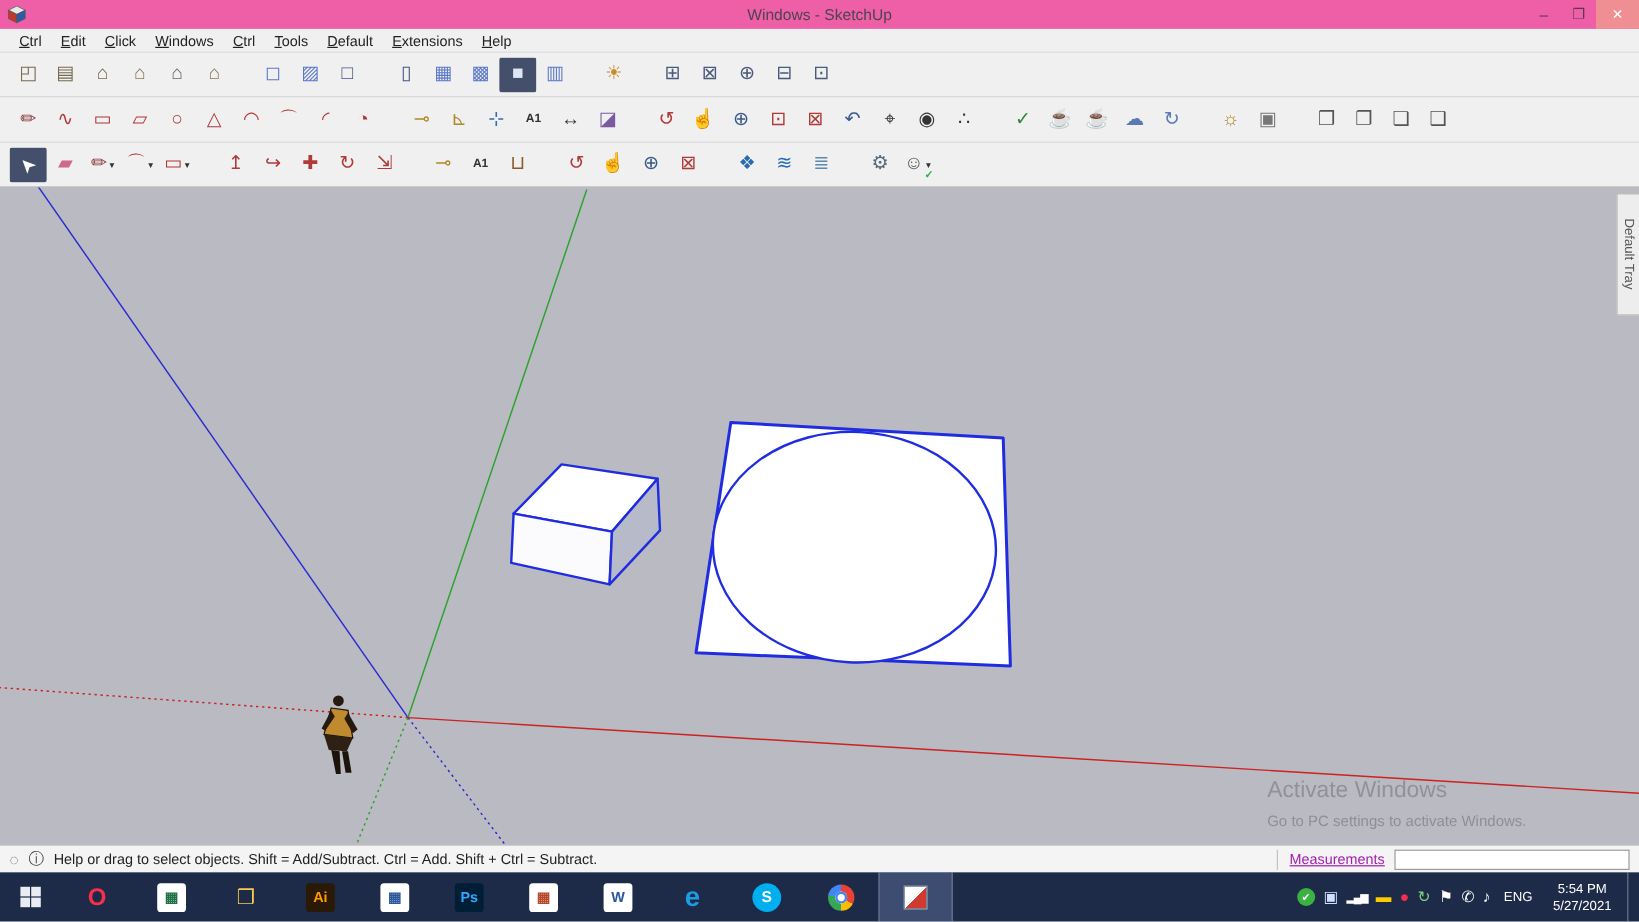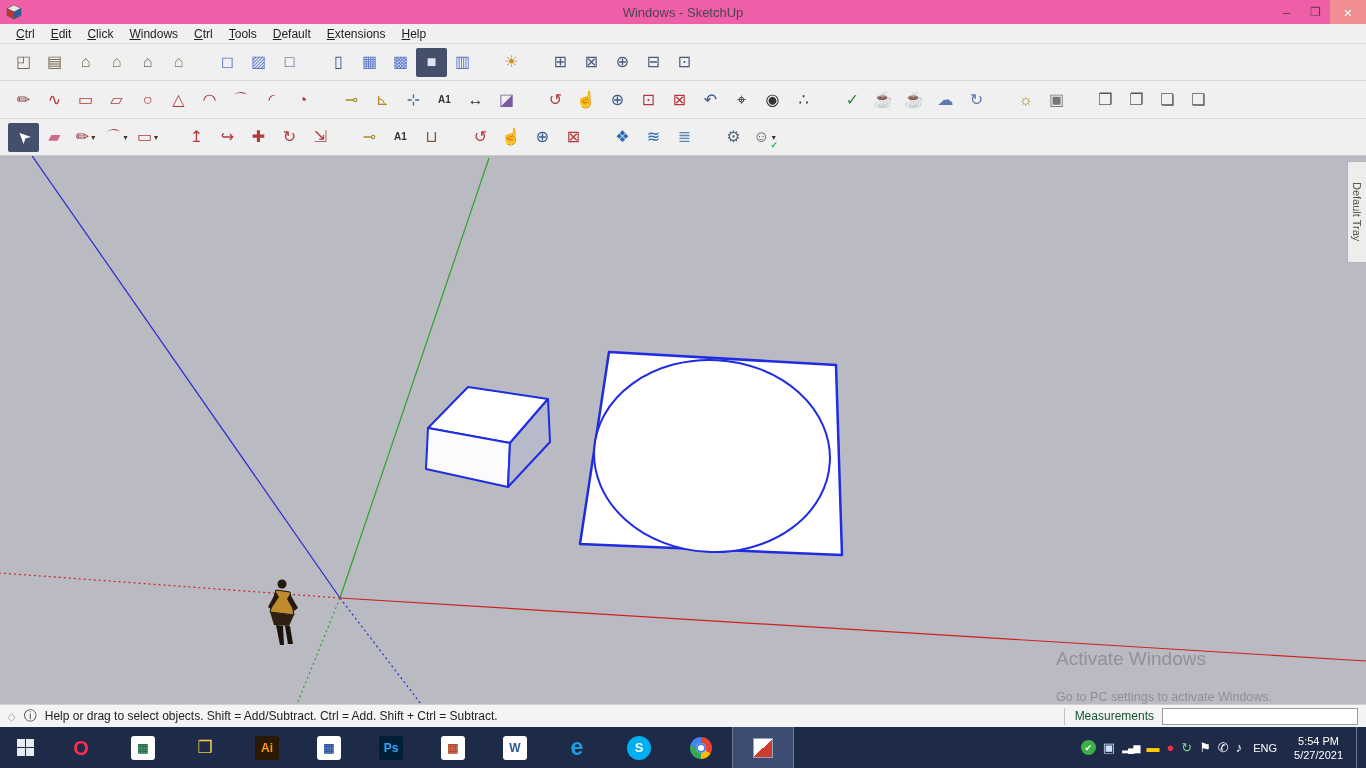--- a/index.html
+++ b/index.html
@@ -39,29 +39,29 @@
   
   .viewport { position:relative; height:548px; background:#babac3; overflow:hidden; flex:0 0 auto; }
   .viewport svg { position:absolute; inset:0; }
   .ax-red { stroke:#cc2222; stroke-width:1.2; }
   .ax-green { stroke:#2ba32b; stroke-width:1.2; }
   .ax-blue { stroke:#2a2ad0; stroke-width:1.2; }
   .dash { stroke-dasharray:2 3; }
   .tray-tab { position:absolute; right:0; top:5px; width:19px; height:102px; background:#ededed; border:1px solid #b5b5b5; border-right:none; writing-mode:vertical-rl; font-size:11px; color:#555; display:flex; align-items:center; justify-content:center; }
   .watermark { position:absolute; left:1056px; top:492px; color:#84848c; }
   .wm1 { font-size:19px; opacity:.75; }
-  .wm2 { font-size:12.5px; margin-top:20px; opacity:.8; }
+  .wm2 { font-size:12.5px; margin-top:7px; opacity:.8; }
 
   
   .statusbar { height:23px; background:#f4f4f4; border-top:1px solid #cfcfcf; display:flex; align-items:center; padding:0 8px; flex:0 0 auto; }
   .status-icons { display:flex; align-items:center; }
   .sb-icon { font-size:13px; color:#444; margin-right:8px; }
   .hint { flex:1; color:#222; font-size:12px; }
   .measure { display:flex; align-items:center; border-left:1px solid #c2c2c2; padding-left:10px; gap:8px; }
-  .m-label { color:#14532d; font-size:12px; }
+  .m-label { color:#a21caf; font-size:12px;text-decoration:underline; }
   .m-input { width:196px; height:17px; border:1px solid #9a9a9a; background:#fff; font-size:11px; padding:0 3px; }
 
   
   .taskbar { height:41px; background:#1d2b49; display:flex; align-items:stretch; flex:0 0 auto; }
   .start { width:50px; border:none; background:transparent; display:flex; align-items:center; justify-content:center; cursor:default; }
   .winlogo { display:grid; grid-template-columns:8px 8px; grid-gap:1px; }
   .winlogo i { width:8px; height:8px; background:#e9edf2; display:block; }
   .tb-apps { display:flex; }
   .tb-app { position:relative; width:62px; border:none; background:transparent; display:flex; align-items:center; justify-content:center; cursor:default; }
   .tb-glyph { display:flex; align-items:center; justify-content:center; font-size:17px; line-height:1; }

